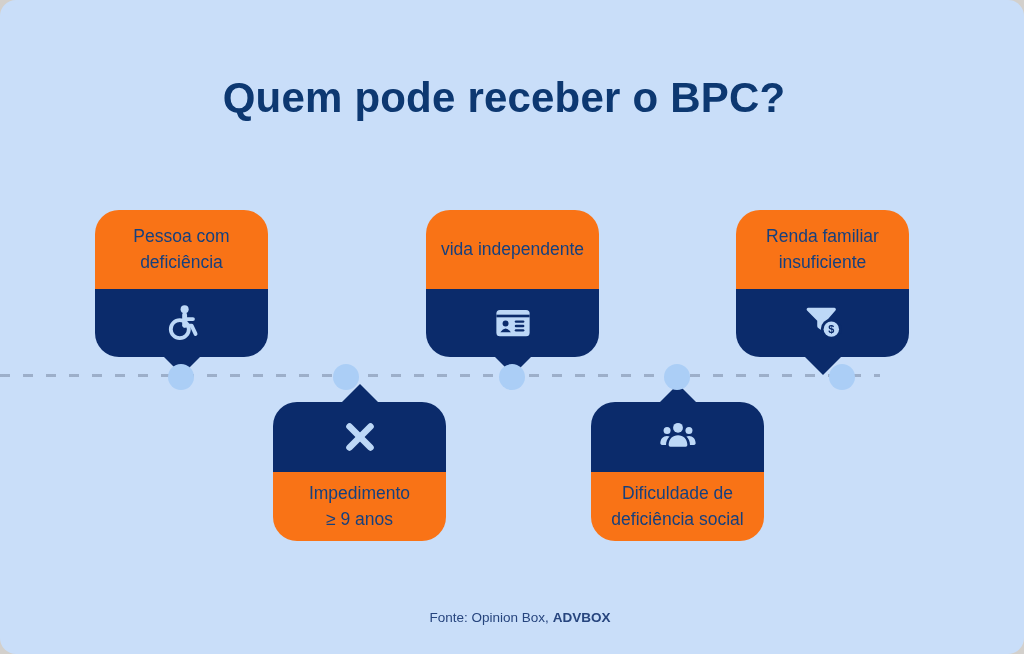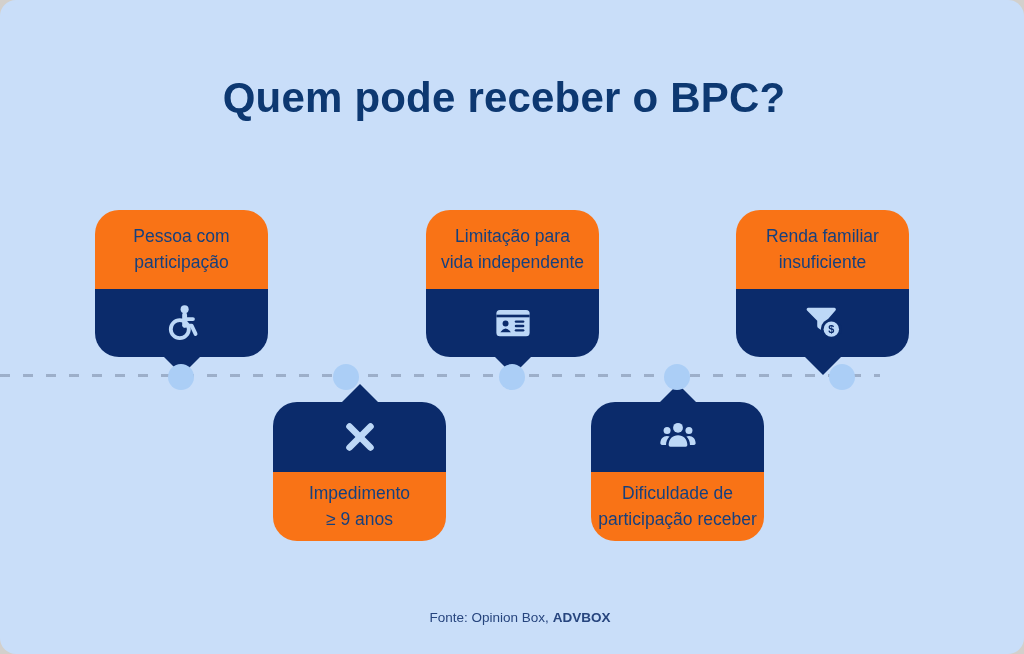--- a/index.html
+++ b/index.html
@@ -94,39 +94,38 @@
 
   <div class="dot" style="left:168px"></div>
   <div class="dot" style="left:333px"></div>
   <div class="dot" style="left:499px"></div>
   <div class="dot" style="left:664px"></div>
   <div class="dot" style="left:829px"></div>
 
   <div class="card card-top" style="left:95px">
     <div class="seg seg-light">
       <div>Pessoa com</div>
-      <div>participação</div>
+      <div>deficiência</div>
     </div>
     <div class="seg seg-dark">
       <svg class="card-icon" viewBox="0 0 48 48" aria-hidden="true">
         <g fill="none" stroke="#bdd8f7" stroke-linecap="round" stroke-linejoin="round">
           <circle cx="27" cy="8.2" r="4.6" fill="#bdd8f7" stroke="none"></circle>
           <circle cx="21.5" cy="31" r="10.3" stroke-width="4.4"></circle>
           <path d="M27 14.5 V26.5" stroke-width="5.6"></path>
           <path d="M27 19.5 H36.5" stroke-width="4.4"></path>
           <path d="M27 27 H35 L39.5 36.5" stroke-width="4.4"></path>
         </g>
       </svg>
     </div>
     <div class="tail tail-down"></div>
   </div>
 
   <div class="card card-top" style="left:426px">
     <div class="seg seg-light">
-      <div>Limitação para</div>
       <div>vida independente</div>
     </div>
     <div class="seg seg-dark">
       <svg class="card-icon" viewBox="0 0 48 48" aria-hidden="true">
         <rect x="5" y="9" width="38" height="30" rx="4" fill="#bdd8f7"></rect>
         <rect x="5" y="14.5" width="38" height="3" fill="#0b2b6b"></rect>
         <circle cx="15.5" cy="24.5" r="3.4" fill="#0b2b6b"></circle>
         <path d="M9.5 34.5 q6 -8.5 12 0 z" fill="#0b2b6b"></path>
         <rect x="26" y="21" width="11" height="2.8" rx="1.4" fill="#0b2b6b"></rect>
         <rect x="26" y="26" width="11" height="2.8" rx="1.4" fill="#0b2b6b"></rect>
@@ -176,21 +175,21 @@
           <path d="M3.8 31.5 c0 -5.5 3.3 -8.7 7.6 -8.7 c1.1 0 2.1 0.2 3 0.7 c-2.6 2.3 -4.1 5.7 -4.1 9.5 h-4.5 a2 2 0 0 1 -2 -1.5 z"></path>
           <circle cx="36.5" cy="16.5" r="4"></circle>
           <path d="M44.2 31.5 c0 -5.5 -3.3 -8.7 -7.6 -8.7 c-1.1 0 -2.1 0.2 -3 0.7 c2.6 2.3 4.1 5.7 4.1 9.5 h4.5 a2 2 0 0 0 2 -1.5 z"></path>
           <circle cx="24" cy="13.5" r="5.6"></circle>
           <path d="M13.3 33.2 c0 -7.2 4.7 -11.3 10.7 -11.3 s10.7 4.1 10.7 11.3 a2 2 0 0 1 -2 2 h-17.4 a2 2 0 0 1 -2 -2 z"></path>
         </g>
       </svg>
     </div>
     <div class="seg seg-light">
       <div>Dificuldade de</div>
-      <div>participação receber</div>
+      <div>deficiência social</div>
     </div>
     <div class="tail tail-up"></div>
   </div>
 
   <div class="footer">
     <span>Fonte: Opinion Box,</span><span class="brand">ADVBOX</span>
   </div>
 </div>
 
 </body></html>

